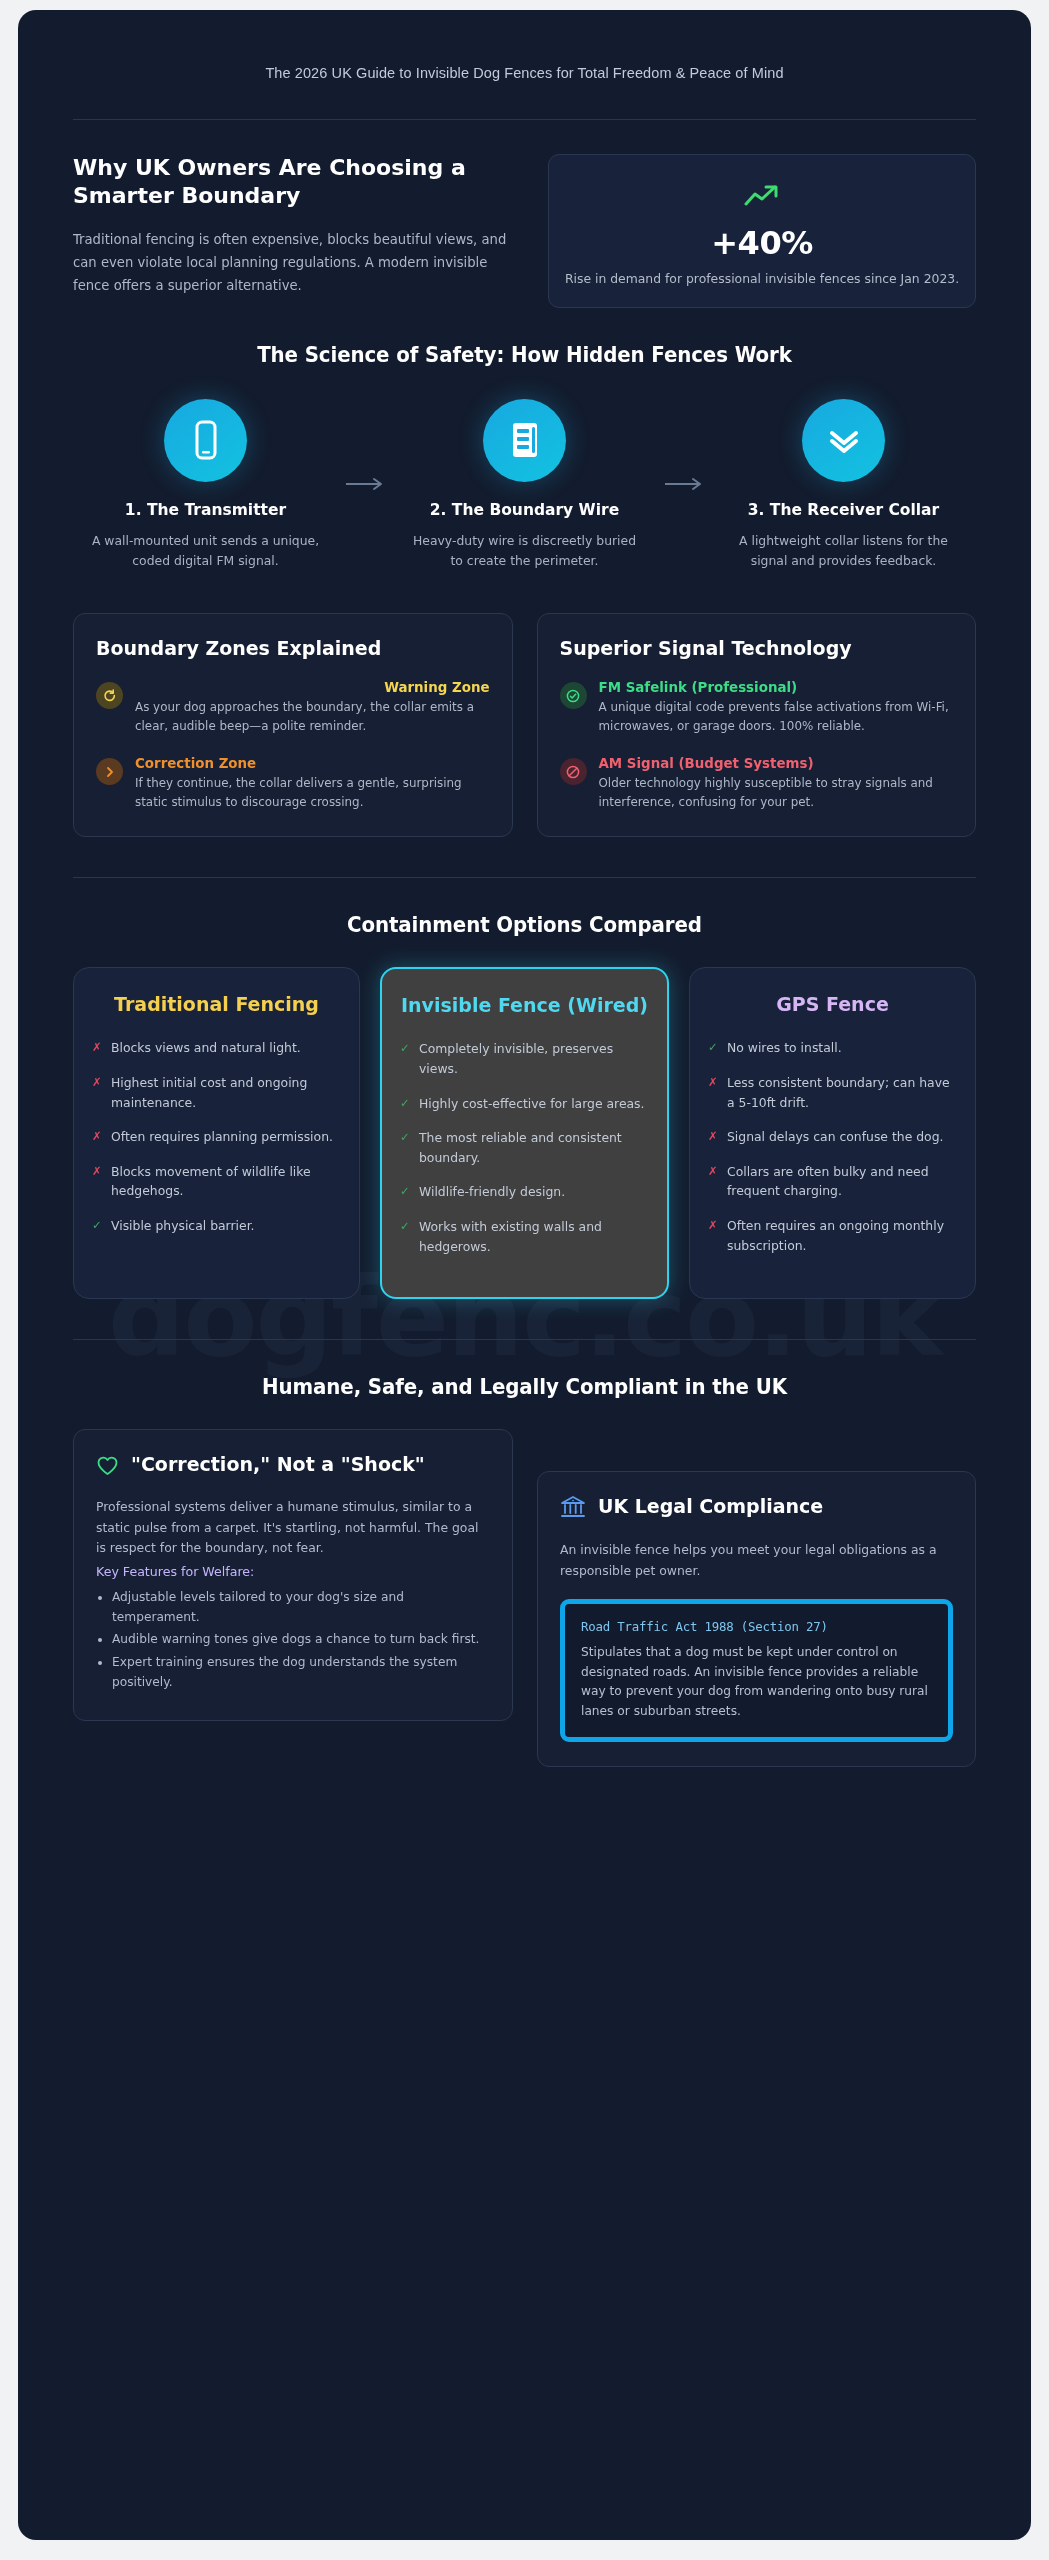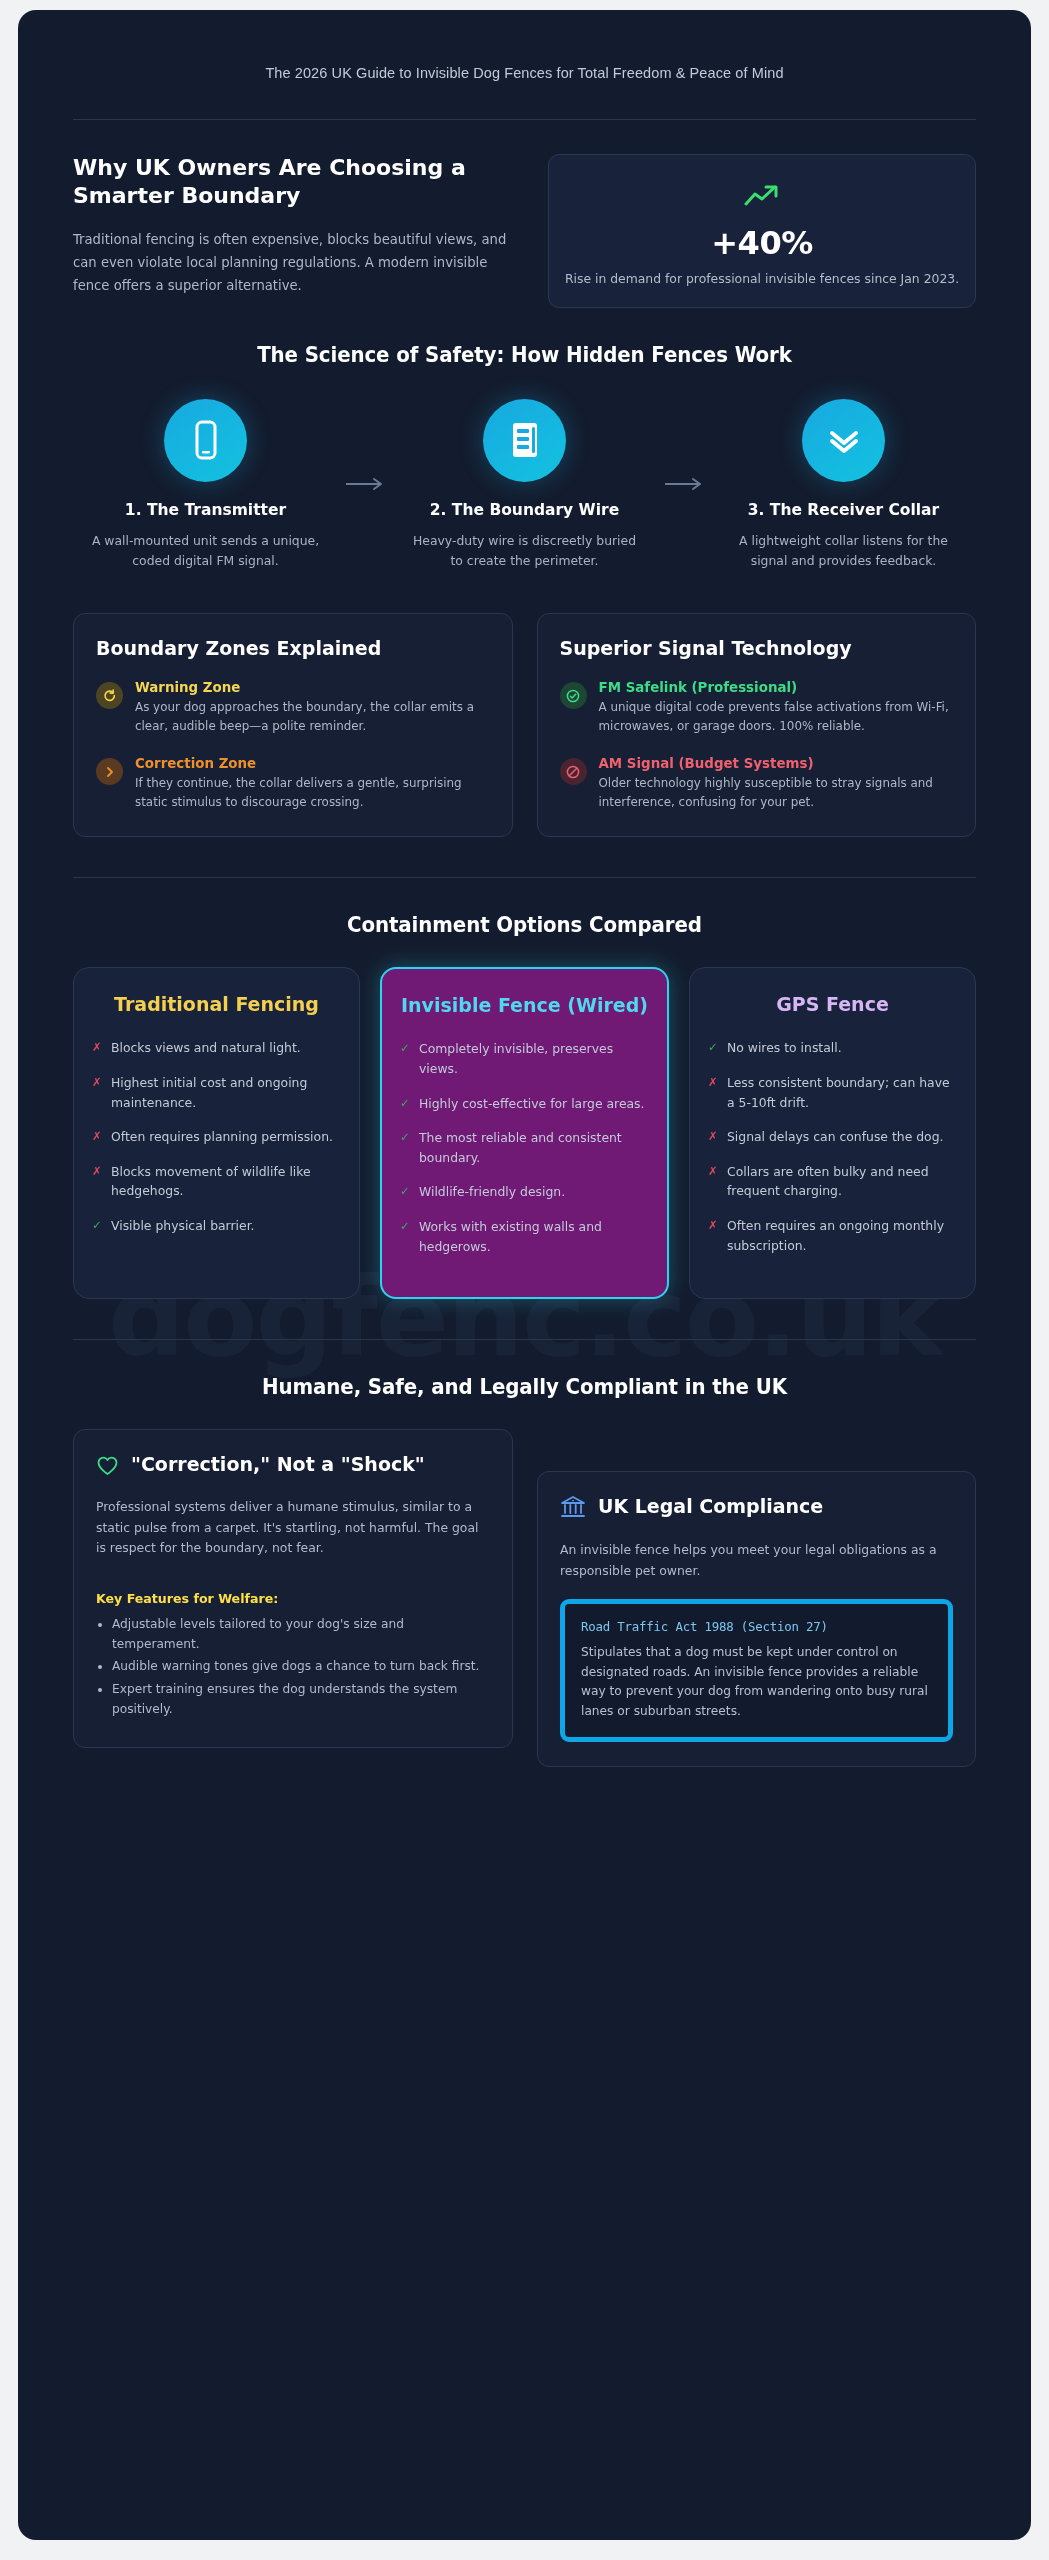--- a/index.html
+++ b/index.html
@@ -137,21 +137,21 @@
   .ccard {
     flex: 1;
     background: #18223a;
     border: 1px solid #2b3750;
     border-radius: 16px;
     padding: 24px 18px 26px 18px;
   }
   .ccard.hl {
     border: 2px solid #2dd4ef;
     box-shadow: 0 0 22px rgba(45,212,239,0.30);
-    background: #701a75;
+    background: #404040;
   }
   .ccard h3 { text-align: center; font-size: 19px; font-weight: 700; line-height: 1.3; }
   .ccard ul { list-style: none; margin-top: 22px; }
   .ccard li { display: flex; gap: 9px; margin-bottom: 15px; font-size: 12.4px; line-height: 1.58; color: #c3cbd8; }
   .ccard li .mk { flex: 0 0 10px; font-size: 11.5px; font-weight: 700; line-height: 1.7; }
   .mk.yes { color: #3aa95f; }
   .mk.no  { color: #e4485e; }
 
   
   .legal { display: flex; gap: 24px; padding-top: 30px; align-items: flex-start; }
@@ -159,21 +159,21 @@
     background: rgba(23,32,52,0.85);
     border: 1px solid #2b3750;
     border-radius: 12px;
     padding: 22px 22px 24px 22px;
   }
   .lcard.left { width: 440px; }
   .lcard.right { flex: 1; margin-top: 42px; }
   .lhead { display: flex; align-items: flex-start; gap: 12px; }
   .lhead h3 { font-size: 19px; font-weight: 700; color: #ffffff; line-height: 1.3; }
   .lcard p.body { margin-top: 17px; font-size: 12.4px; line-height: 1.66; color: #b1bace; }
-  .kf { margin-top: 32px; font-size: 12.6px; font-weight: 700; color: #fde047; }
+  .kf { margin-top: 5px; font-size: 12.6px; font-weight: 400; color: #c4b5fd; }
   .lcard ul { margin-top: 9px; padding-left: 16px; }
   .lcard li { font-size: 12.2px; line-height: 1.62; color: #b1bace; margin-bottom: 3px; }
   .quote {
     margin-top: 18px;
     border: 5px solid #0ea5e9;
     border-radius: 9px;
     padding: 15px 16px 16px 16px;
     background: rgba(16,24,41,0.6);
   }
   .quote .qt {
@@ -280,21 +280,21 @@
         <h3>Boundary Zones Explained</h3>
 
         <div class="zone">
           <div class="badge" style="background:#4d4522;color:#f5d64e;">
             <svg width="13" height="13" viewBox="0 0 14 14" fill="none">
               <path d="M11 4a5 5 0 1 0 1.2 3" stroke="#f5d64e" stroke-width="1.7" stroke-linecap="round"></path>
               <polyline points="11,1 11,4.4 7.7,4.4" stroke="#f5d64e" stroke-width="1.7" fill="none" stroke-linecap="round" stroke-linejoin="round"></polyline>
             </svg>
           </div>
           <div>
-            <div class="zt" style="color:#f5d64e;">Warning Zone</div>
+            <div class="zt" style="color:#f5d64e;text-align:right;">Warning Zone</div>
             <div class="zd">As your dog approaches the boundary, the collar emits a clear, audible beep—a polite reminder.</div>
           </div>
         </div>
 
         <div class="zone">
           <div class="badge" style="background:#5a3a20;color:#f0902c;">
             <svg width="12" height="12" viewBox="0 0 12 12" fill="none">
               <polyline points="4,2 8,6 4,10" stroke="#f0902c" stroke-width="1.8" fill="none" stroke-linecap="round" stroke-linejoin="round"></polyline>
             </svg>
           </div>

